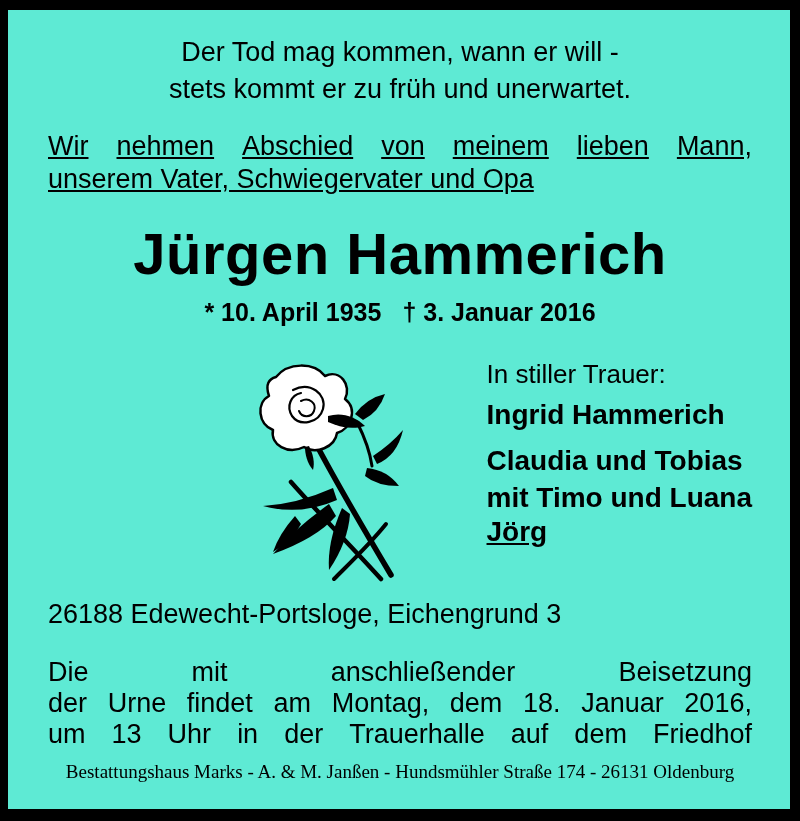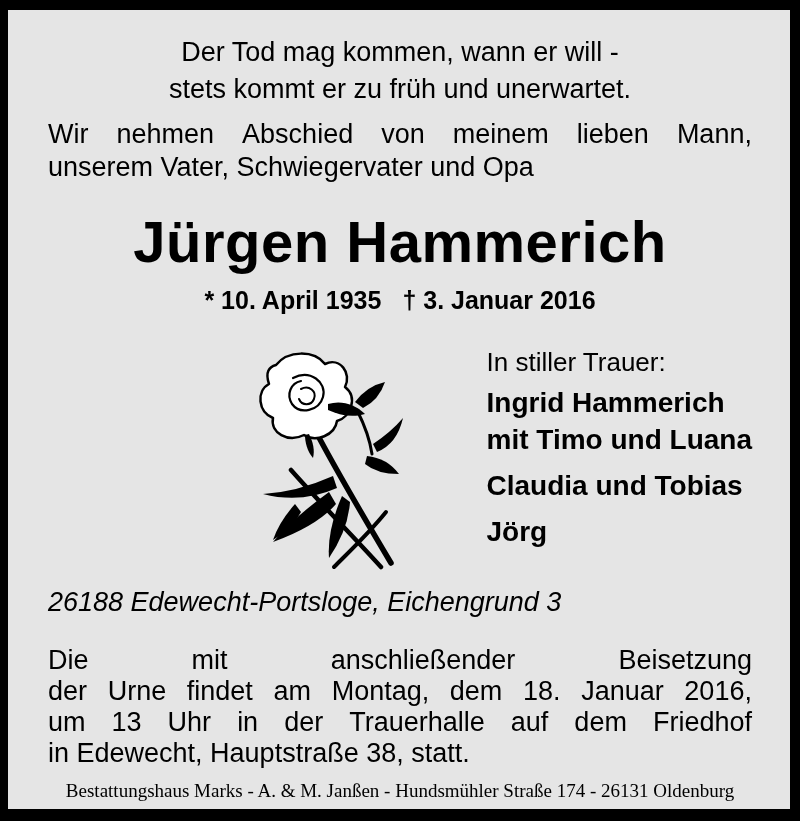--- a/index.html
+++ b/index.html
@@ -8,21 +8,21 @@
     background: #000000;
     position: relative;
     font-family: "Liberation Sans", sans-serif;
     color: #000000;
     overflow: hidden;
   }
   .paper {
     position: absolute;
     left: 8px; top: 10px;
     width: 782px; height: 799px;
-    background: #e5e5e5;
+    background: #5eead4;
     box-sizing: border-box;
     padding: 0 38px 16px 40px;
   }
   
   .epigraph {
     margin-top: 24px;
     text-align: center;
     font-size: 27px;
     line-height: 37px;
   }
@@ -31,21 +31,21 @@
   .jpara .jline {
     display: flex;
     justify-content: space-between;
     line-height: 33px;
     white-space: nowrap;
   }
   .jpara .jlast {
     display: block;
     text-align: left;
   }
-  .intro { margin-top: 10px; }
+  .intro { margin-top: 22px; text-decoration: underline; }
   .funeral { margin-top: 27px; }
   .funeral .jline { line-height: 31px; gap: 16px; }
   
   .deceased-name {
     margin-top: 27px;
     text-align: center;
     font-size: 58px;
     line-height: 62px;
     font-weight: bold;
     letter-spacing: 0.5px;
@@ -71,23 +71,23 @@
     margin-left: 52px;
     width: 165px;
     flex: 0 0 165px;
   }
   .mourners-col { margin-left: 83px; padding-top: 2px; }
   .mourning-label { font-size: 26px; line-height: 32px; }
   .mourner { font-size: 28px; font-weight: bold; line-height: 34px; }
   .mourner-1 { margin-top: 8px; }
   .mourner-2 { margin-top: 12px; }
   .mourner-3 { margin-top: 3px; }
-  .mourner-4 { margin-top: 12px; }
+  .mourner-4 { margin-top: 0; text-decoration: underline; }
   
-  .address { margin-top: 17px; font-size: 27px; line-height: 31px; font-style: italic; }
+  .address { margin-top: 17px; font-size: 27px; line-height: 31px; }
   .footer-line {
     margin: 10px -33px 0;
     text-align: center;
     font-size: 19px;
     line-height: 23px;
     white-space: nowrap;
     font-family: Liberation Serif, serif;
   }
   svg .ln { fill: none; stroke: #000; stroke-linecap: round; }
   svg .lf { fill: #000; stroke: none; }
@@ -144,22 +144,22 @@
 
         <path class="lf" d="M94 132 Q58 148 24 150 Q62 160 98 144 Z"></path>
         <path class="lf" d="M90 148 Q54 174 34 198 Q78 182 97 160 Z"></path>
         <path class="lf" d="M103 152 Q88 186 90 214 Q109 186 111 158 Z"></path>
         <path class="lf" d="M56 160 Q40 178 34 196 Q54 184 62 168 Z"></path>
       </svg>
     </div>
     <div class="mourners-col">
       <div class="mourning-label">In stiller Trauer:</div>
       <div class="mourner mourner-1">Ingrid Hammerich</div>
+      <div class="mourner mourner-2">Claudia und Tobias</div>
       <div class="mourner mourner-3">mit Timo und Luana</div>
-      <div class="mourner mourner-2">Claudia und Tobias</div>
       <div class="mourner mourner-4">Jörg</div>
     </div>
   </div>
 
   <div class="address">26188 Edewecht-Portsloge, Eichengrund 3</div>
 
   <div class="jpara funeral">
       <div class="jline">
         <span>Die</span>
         <span>mit</span>
@@ -181,18 +181,17 @@
         <span>um</span>
         <span>13</span>
         <span>Uhr</span>
         <span>in</span>
         <span>der</span>
         <span>Trauerhalle</span>
         <span>auf</span>
         <span>dem</span>
         <span>Friedhof</span>
       </div>
-      <div class="jline jlast">in Edewecht, Hauptstraße 38, statt.</div>
     </div>
 
   <div class="footer-line">Bestattungshaus Marks - A. &amp; M. Janßen - Hundsmühler Straße 174 - 26131 Oldenburg</div>
 
 </div>
 
 </body></html>

